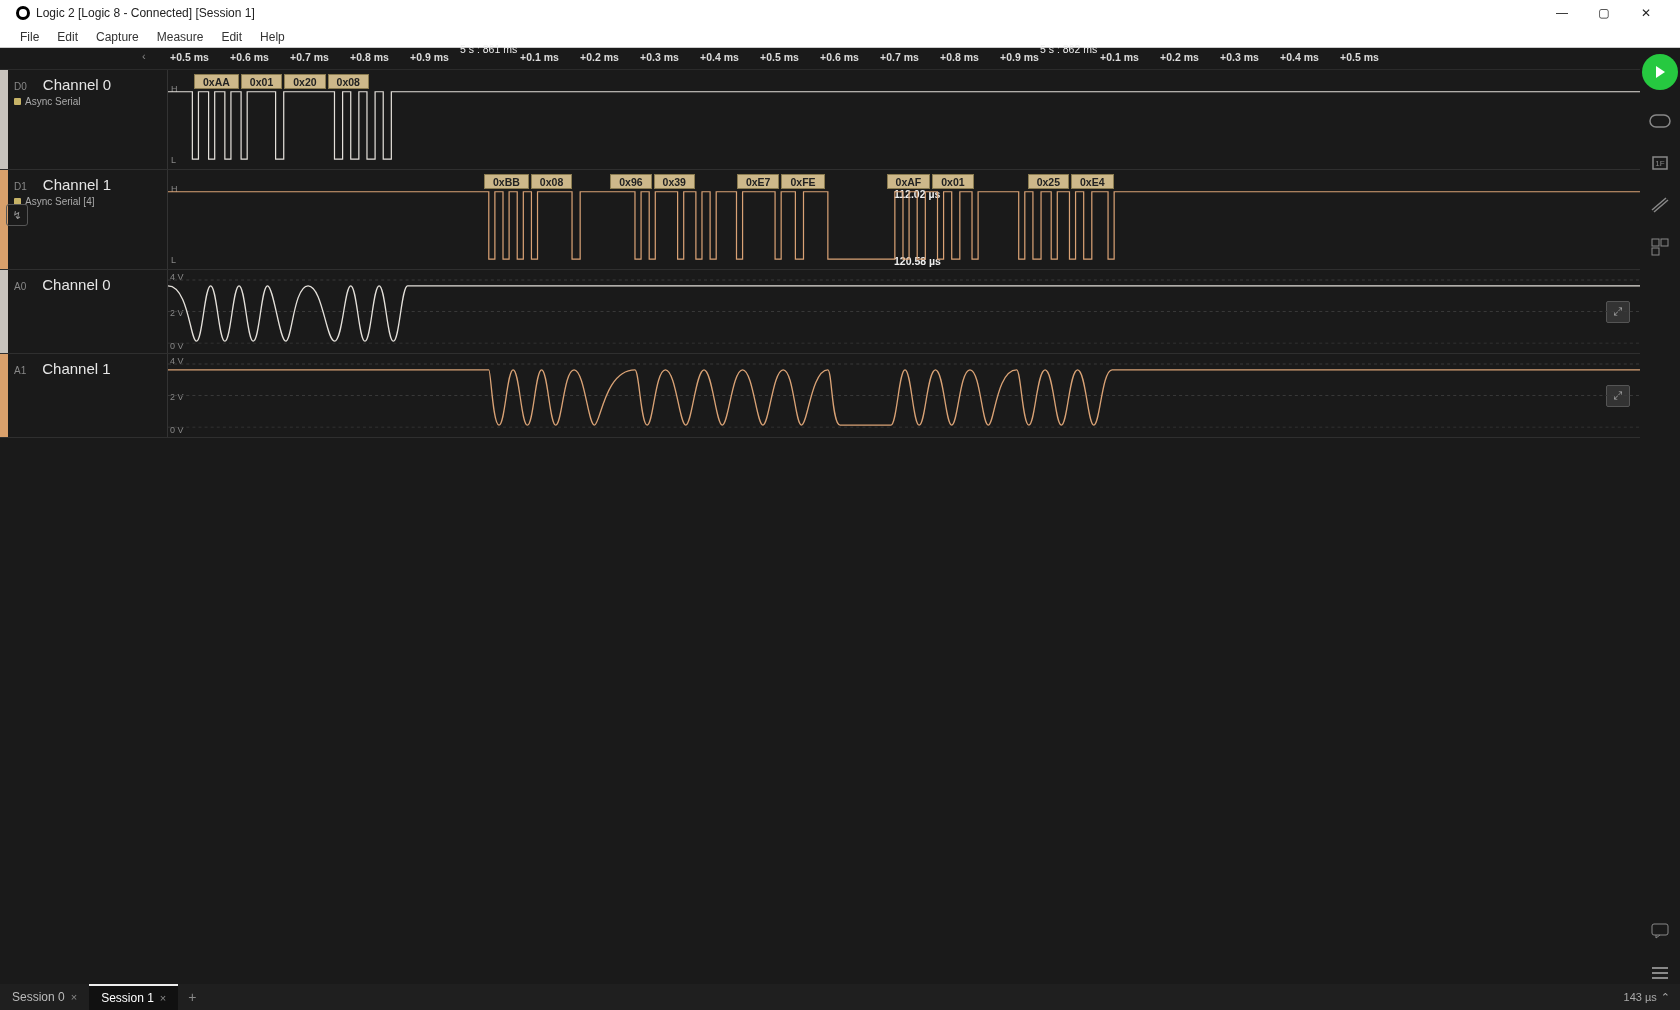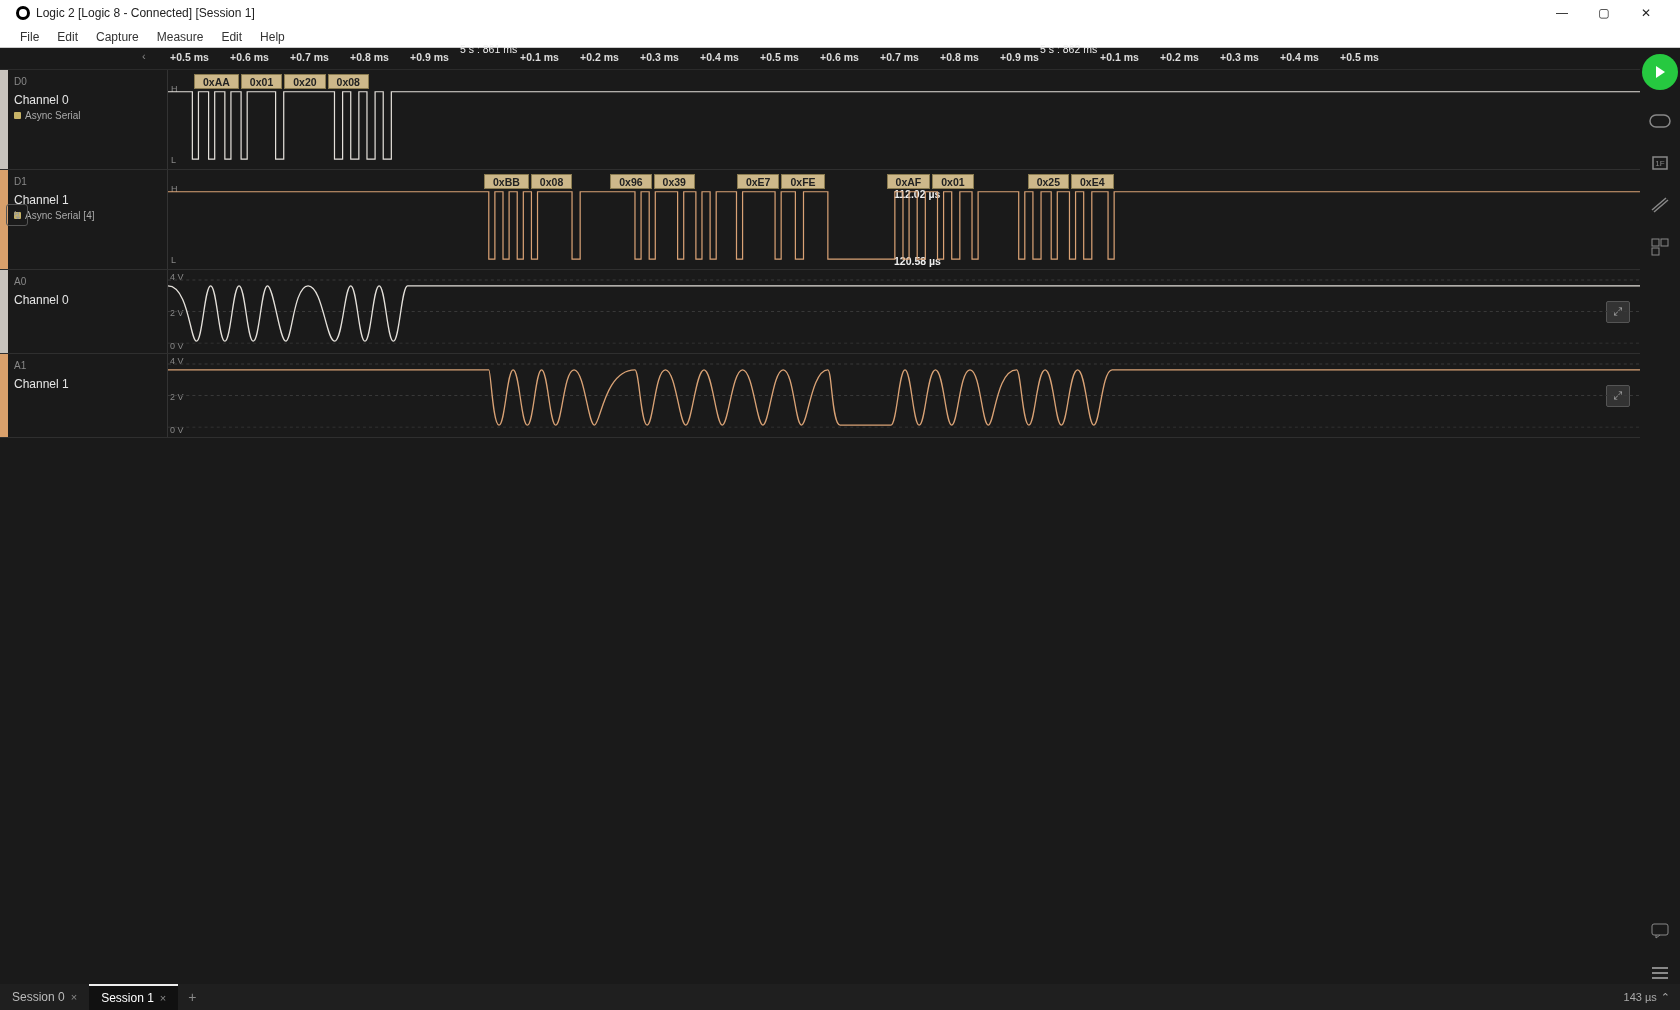--- a/index.html
+++ b/index.html
@@ -25,22 +25,22 @@
 .timeline .tick{position:absolute;top:3px;font-size:10.5px;color:#ddd;white-space:nowrap;font-weight:600;}
 .timeline .major{top:-5px;font-weight:400;color:#eee;}
 .channels{flex:1;overflow:hidden;position:relative;}
 .chrow{display:flex;border-bottom:1px solid #2f2f2f;position:relative;}
 .chrow .chlabel{width:160px;flex:none;padding:6px 8px 6px 6px;display:flex;flex-direction:column;gap:3px;border-right:1px solid #333;}
 .chrow .chbar{width:8px;flex:none;}
 .chrow.d0 .chbar{background:#c7c3bd;}
 .chrow.a0 .chbar{background:#c7c3bd;}
 .chrow.d1 .chbar{background:#d9a06b;}
 .chrow.a1 .chbar{background:#d9a06b;}
-.chidx{font-size:10px;color:#888;display:flex;gap:6px;align-items:baseline;flex-direction:column;}
-.chname{font-size:12px;color:#e6e6e6;}
+.chidx{font-size:10px;color:#888;display:flex;gap:6px;align-items:baseline;}
+.chname{font-size:15px;color:#e6e6e6;margin-left:10px;}
 .chsub{font-size:10px;color:#aaa;display:flex;align-items:center;gap:4px;}
 .chsub .dot{width:7px;height:7px;background:#c7b367;border-radius:1px;}
 .chrow .wa{flex:1;position:relative;background:#1a1a1a;}
 .wa .HL{position:absolute;left:3px;font-size:9px;color:#888;}
 .chrow.dig{height:100px;}
 .chrow.ana{height:84px;}
 .vticks{position:absolute;left:2px;font-size:9px;color:#888;}
 .decoded{position:absolute;top:4px;height:31px;display:flex;gap:2px;}
 .db{background:#cdb88a;color:#222;font-size:10.5px;font-weight:600;height:15px;line-height:15px;padding:0 8px;border:1px solid #8a7b50;white-space:nowrap;}
 svg.wf{position:absolute;inset:0;width:100%;height:100%;}

